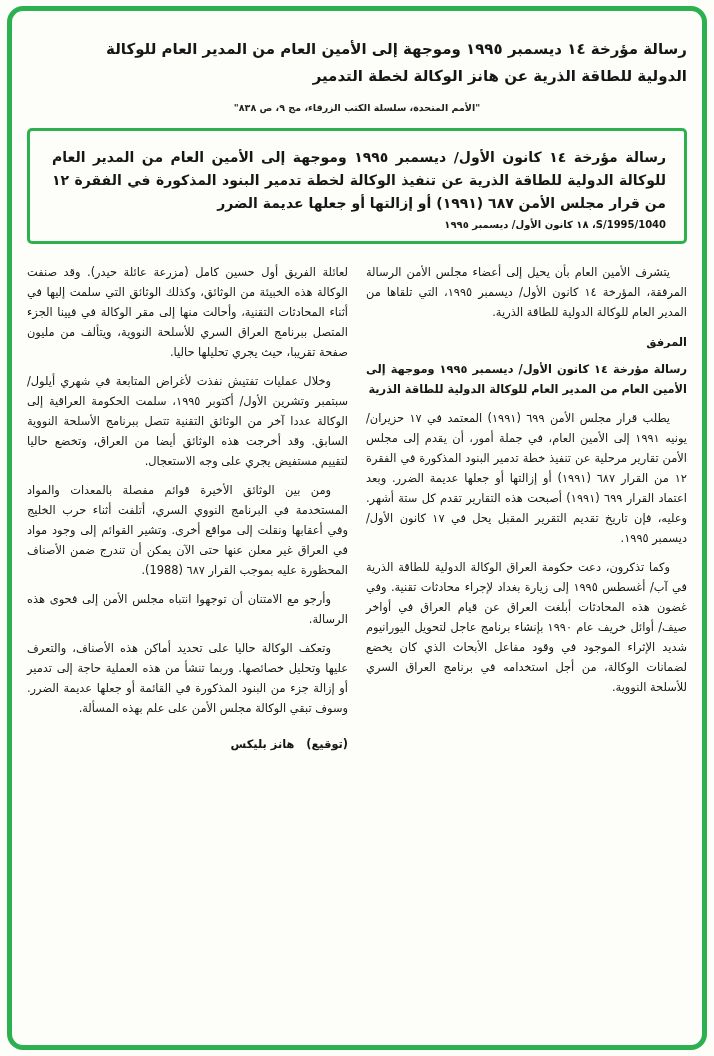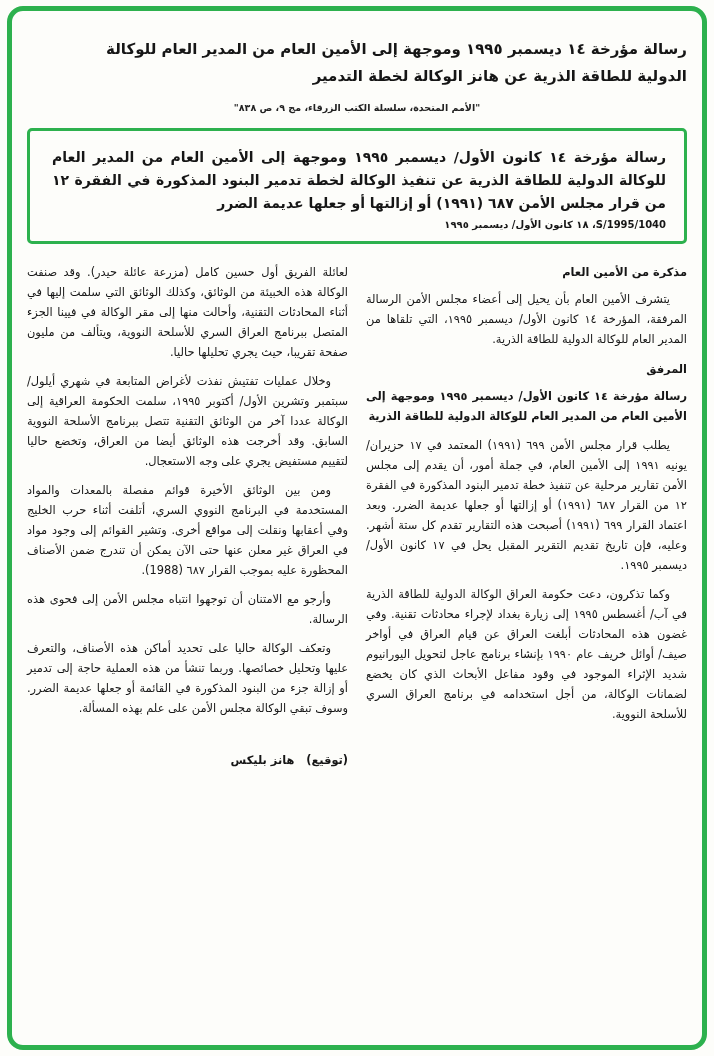--- a/index.html
+++ b/index.html
@@ -72,21 +72,21 @@
   }
   .col-heading.annex { margin-top: 10px; }
   .para {
     margin: 0 0 9px;
     text-indent: 17px;
   }
   .para.no-indent { text-indent: 0; }
   .para.bold { font-weight: bold; }
   .signature {
     font-weight: bold;
-    margin: 32px 0 0;
+    margin: 16px 0 0;
   }
 </style>
 </head>
 <body>
 
 <div class="page">
   <div class="frame"></div>
 
   <div class="content">
 
@@ -100,21 +100,20 @@
     <div class="green-box">
       <div class="box-title">رسالة مؤرخة ١٤ كانون الأول/ ديسمبر ١٩٩٥ وموجهة إلى الأمين العام من المدير العام للوكالة الدولية للطاقة الذرية عن تنفيذ الوكالة لخطة تدمير البنود المذكورة في الفقرة ١٢ من قرار مجلس الأمن ٦٨٧ (١٩٩١) أو إزالتها أو جعلها عديمة الضرر</div>
       <div class="box-ref">
         <span dir="ltr">S/1995/1040</span><span>، ١٨ كانون الأول/ ديسمبر ١٩٩٥</span>
       </div>
     </div>
 
     <div class="columns">
 
       <div class="col">
-        <div class="col-heading">مذكرة من الأمين العام</div>
         <p class="para">يتشرف الأمين العام بأن يحيل إلى أعضاء مجلس الأمن الرسالة المرفقة، المؤرخة ١٤ كانون الأول/ ديسمبر ١٩٩٥، التي تلقاها من المدير العام للوكالة الدولية للطاقة الذرية.</p>
         <div class="col-heading annex">المرفق</div>
         <p class="para bold no-indent">رسالة مؤرخة ١٤ كانون الأول/ ديسمبر ١٩٩٥ وموجهة إلى الأمين العام من المدير العام للوكالة الدولية للطاقة الذرية</p>
         <p class="para">يطلب قرار مجلس الأمن ٦٩٩ (١٩٩١) المعتمد في ١٧ حزيران/ يونيه ١٩٩١ إلى الأمين العام، في جملة أمور، أن يقدم إلى مجلس الأمن تقارير مرحلية عن تنفيذ خطة تدمير البنود المذكورة في الفقرة ١٢ من القرار ٦٨٧ (١٩٩١) أو إزالتها أو جعلها عديمة الضرر. وبعد اعتماد القرار ٦٩٩ (١٩٩١) أصبحت هذه التقارير تقدم كل ستة أشهر. وعليه، فإن تاريخ تقديم التقرير المقبل يحل في ١٧ كانون الأول/ ديسمبر ١٩٩٥.</p>
         <p class="para">وكما تذكرون، دعت حكومة العراق الوكالة الدولية للطاقة الذرية في آب/ أغسطس ١٩٩٥ إلى زيارة بغداد لإجراء محادثات تقنية. وفي غضون هذه المحادثات أبلغت العراق عن قيام العراق في أواخر صيف/ أوائل خريف عام ١٩٩٠ بإنشاء برنامج عاجل لتحويل اليورانيوم شديد الإثراء الموجود في وقود مفاعل الأبحاث الذي كان يخضع لضمانات الوكالة، من أجل استخدامه في برنامج العراق السري للأسلحة النووية.</p>
       </div>
 
       <div class="col">
         <p class="para no-indent">لعائلة الفريق أول حسين كامل (مزرعة عائلة حيدر). وقد صنفت الوكالة هذه الخبيئة من الوثائق، وكذلك الوثائق التي سلمت إليها في أثناء المحادثات التقنية، وأحالت منها إلى مقر الوكالة في فيينا الجزء المتصل ببرنامج العراق السري للأسلحة النووية، ويتألف من مليون صفحة تقريبا، حيث يجري تحليلها حاليا.</p>
         <p class="para">وخلال عمليات تفتيش نفذت لأغراض المتابعة في شهري أيلول/ سبتمبر وتشرين الأول/ أكتوبر ١٩٩٥، سلمت الحكومة العراقية إلى الوكالة عددا آخر من الوثائق التقنية تتصل ببرنامج الأسلحة النووية السابق. وقد أخرجت هذه الوثائق أيضا من العراق، وتخضع حاليا لتقييم مستفيض يجري على وجه الاستعجال.</p>

